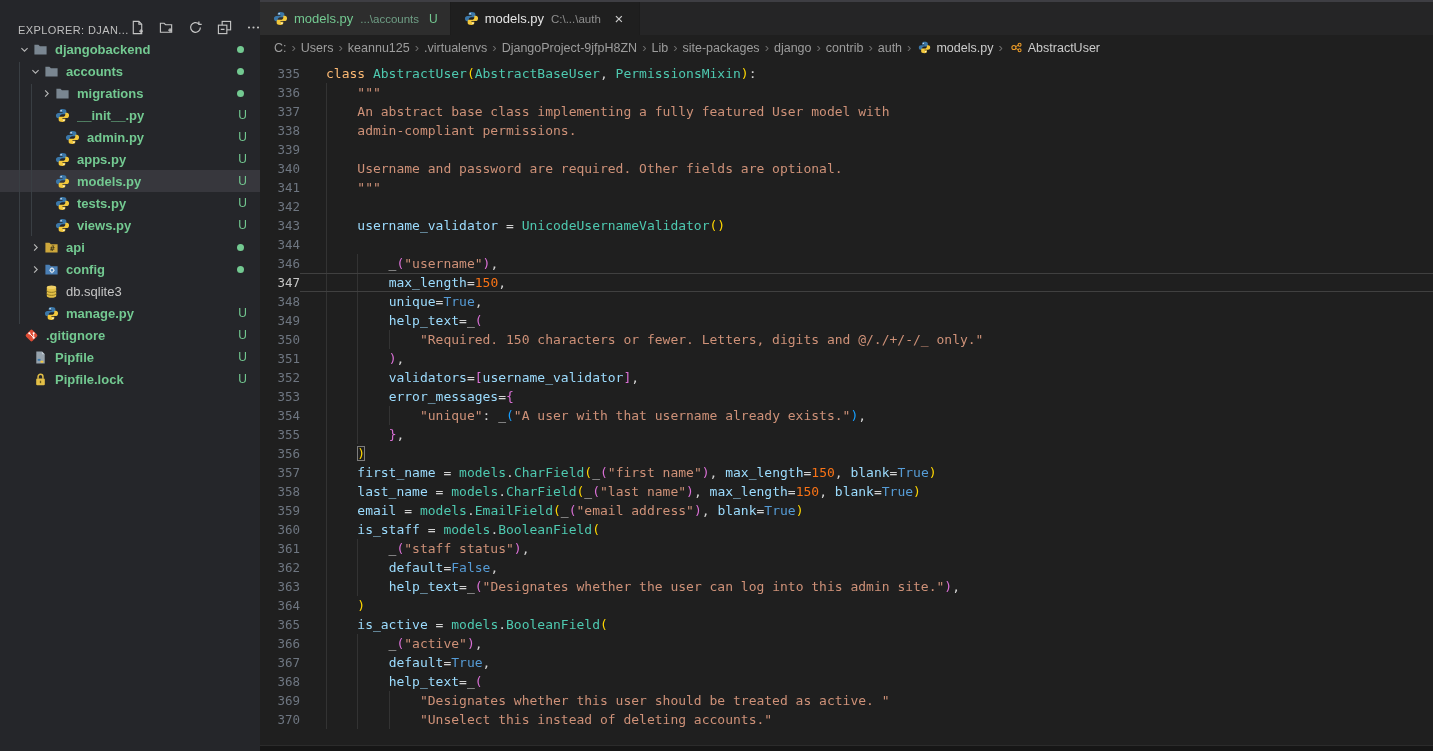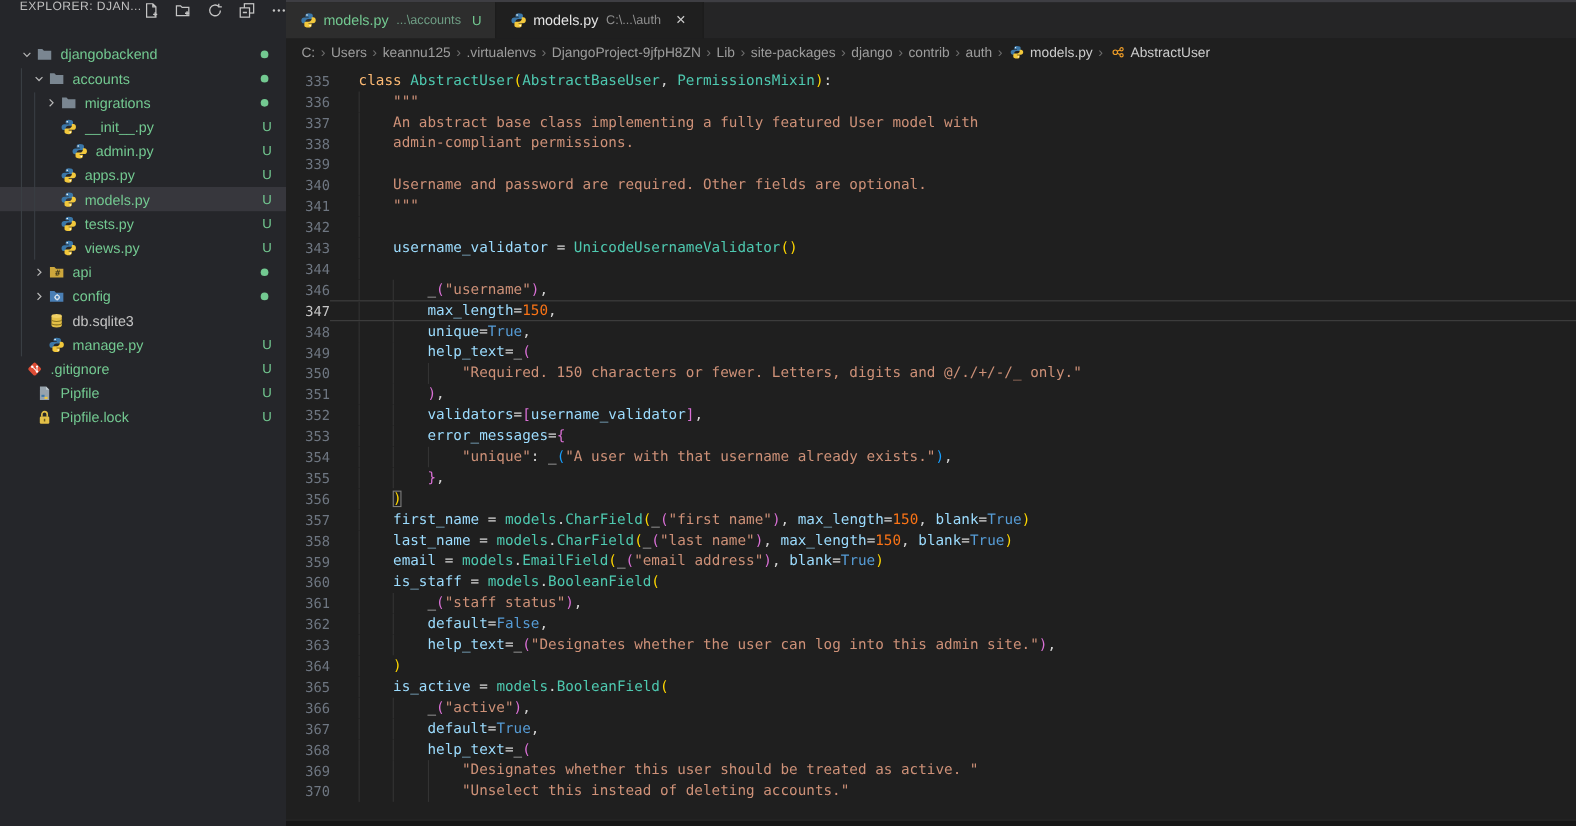--- a/index.html
+++ b/index.html
@@ -3,37 +3,37 @@
 <meta charset="utf-8">
 <style>
   * { margin:0; padding:0; box-sizing:border-box; }
   html,body { width:1433px; height:751px; overflow:hidden; background:#1f1f1f;
               font-family:"Liberation Sans", sans-serif; }
   #app { position:relative; width:1433px; height:751px; }
 
   
   #sidebar { position:absolute; left:0; top:0; width:260px; height:751px;
              background:#25262a; color:#cccccc; z-index:2; }
-  #explorer-header { height:36px; display:flex; align-items:flex-start; padding:0 10px 0 18px; }
+  #explorer-header { height:36px; display:flex; align-items:flex-end; padding:0 10px 0 18px; }
   #explorer-title { font-size:11px; letter-spacing:.4px; color:#bfbfbf; white-space:nowrap; }
   #explorer-actions { margin-left:auto; display:flex; align-items:center; gap:11px; }
   .tb-icon { width:18px; height:18px; display:inline-flex; align-items:center; justify-content:center;
              color:#c5c5c5; cursor:pointer; border-radius:3px; }
   .tb-icon svg { width:15px; height:15px; }
 
   #tree { position:relative; padding-top:2px; }
   .row { position:relative; height:22px; display:flex; align-items:center; font-size:13px;
          white-space:nowrap; cursor:pointer; }
   .row.selected { background:#37373d; }
   .chev { width:16px; height:16px; flex:0 0 16px; display:inline-flex; align-items:center; justify-content:center; color:#b8b8b8; }
   .chev svg { width:11px; height:11px; }
   .fico { width:17px; height:16px; flex:0 0 17px; margin-right:6px; display:inline-flex; align-items:center; justify-content:center; }
   .fico svg { width:15px; height:15px; }
   .rlabel { flex:1 1 auto; overflow:hidden; }
-  .lbl-green { color:#73c991; }
+  .lbl-green { color:#73c991;font-weight:bold; }
   .lbl-plain { color:#c5c5c5; }
   .badge-u { position:absolute; right:13px; color:#73c991; font-size:12px; }
   .badge-dot { position:absolute; right:16px; width:7px; height:7px; border-radius:50%; background:#73c991; }
   .tree-guide { position:absolute; width:1px; background:#393e43; z-index:1; }
 
   
   #editor-group { position:absolute; left:260px; top:0; right:0; bottom:0; background:#1f1f1f; }
   #tabbar { position:absolute; left:0; top:0; right:0; height:35px; background:#252526;
             border-top:2px solid #3e3e43; display:flex; }
   .tab { display:inline-flex; align-items:center; height:33px; padding:0 12px; font-size:13px;

